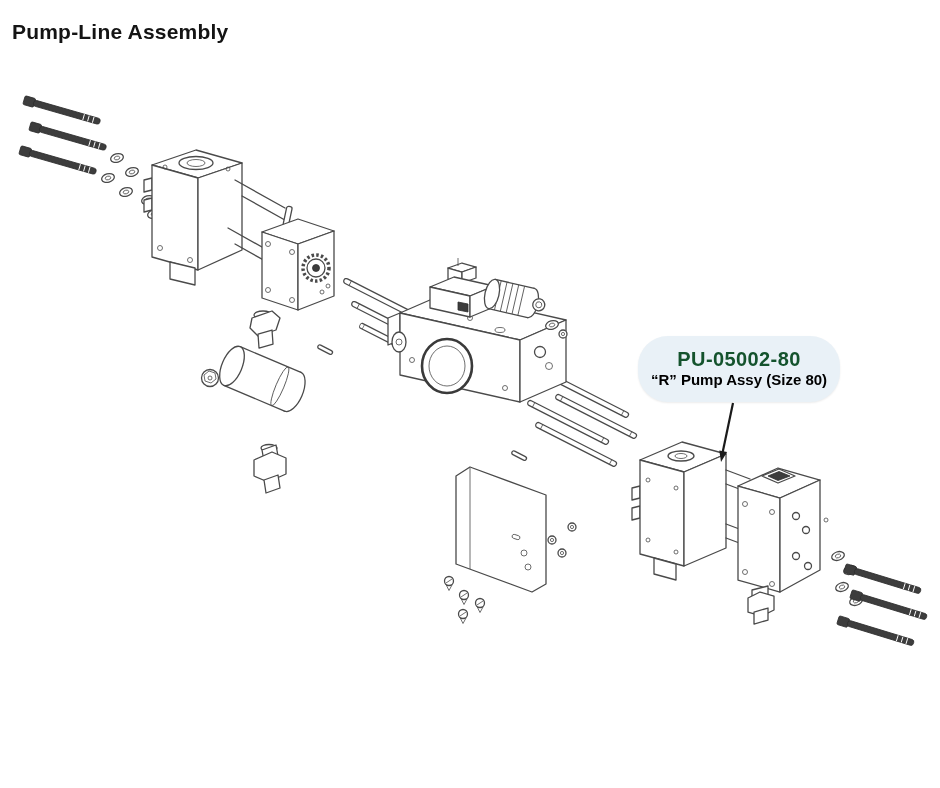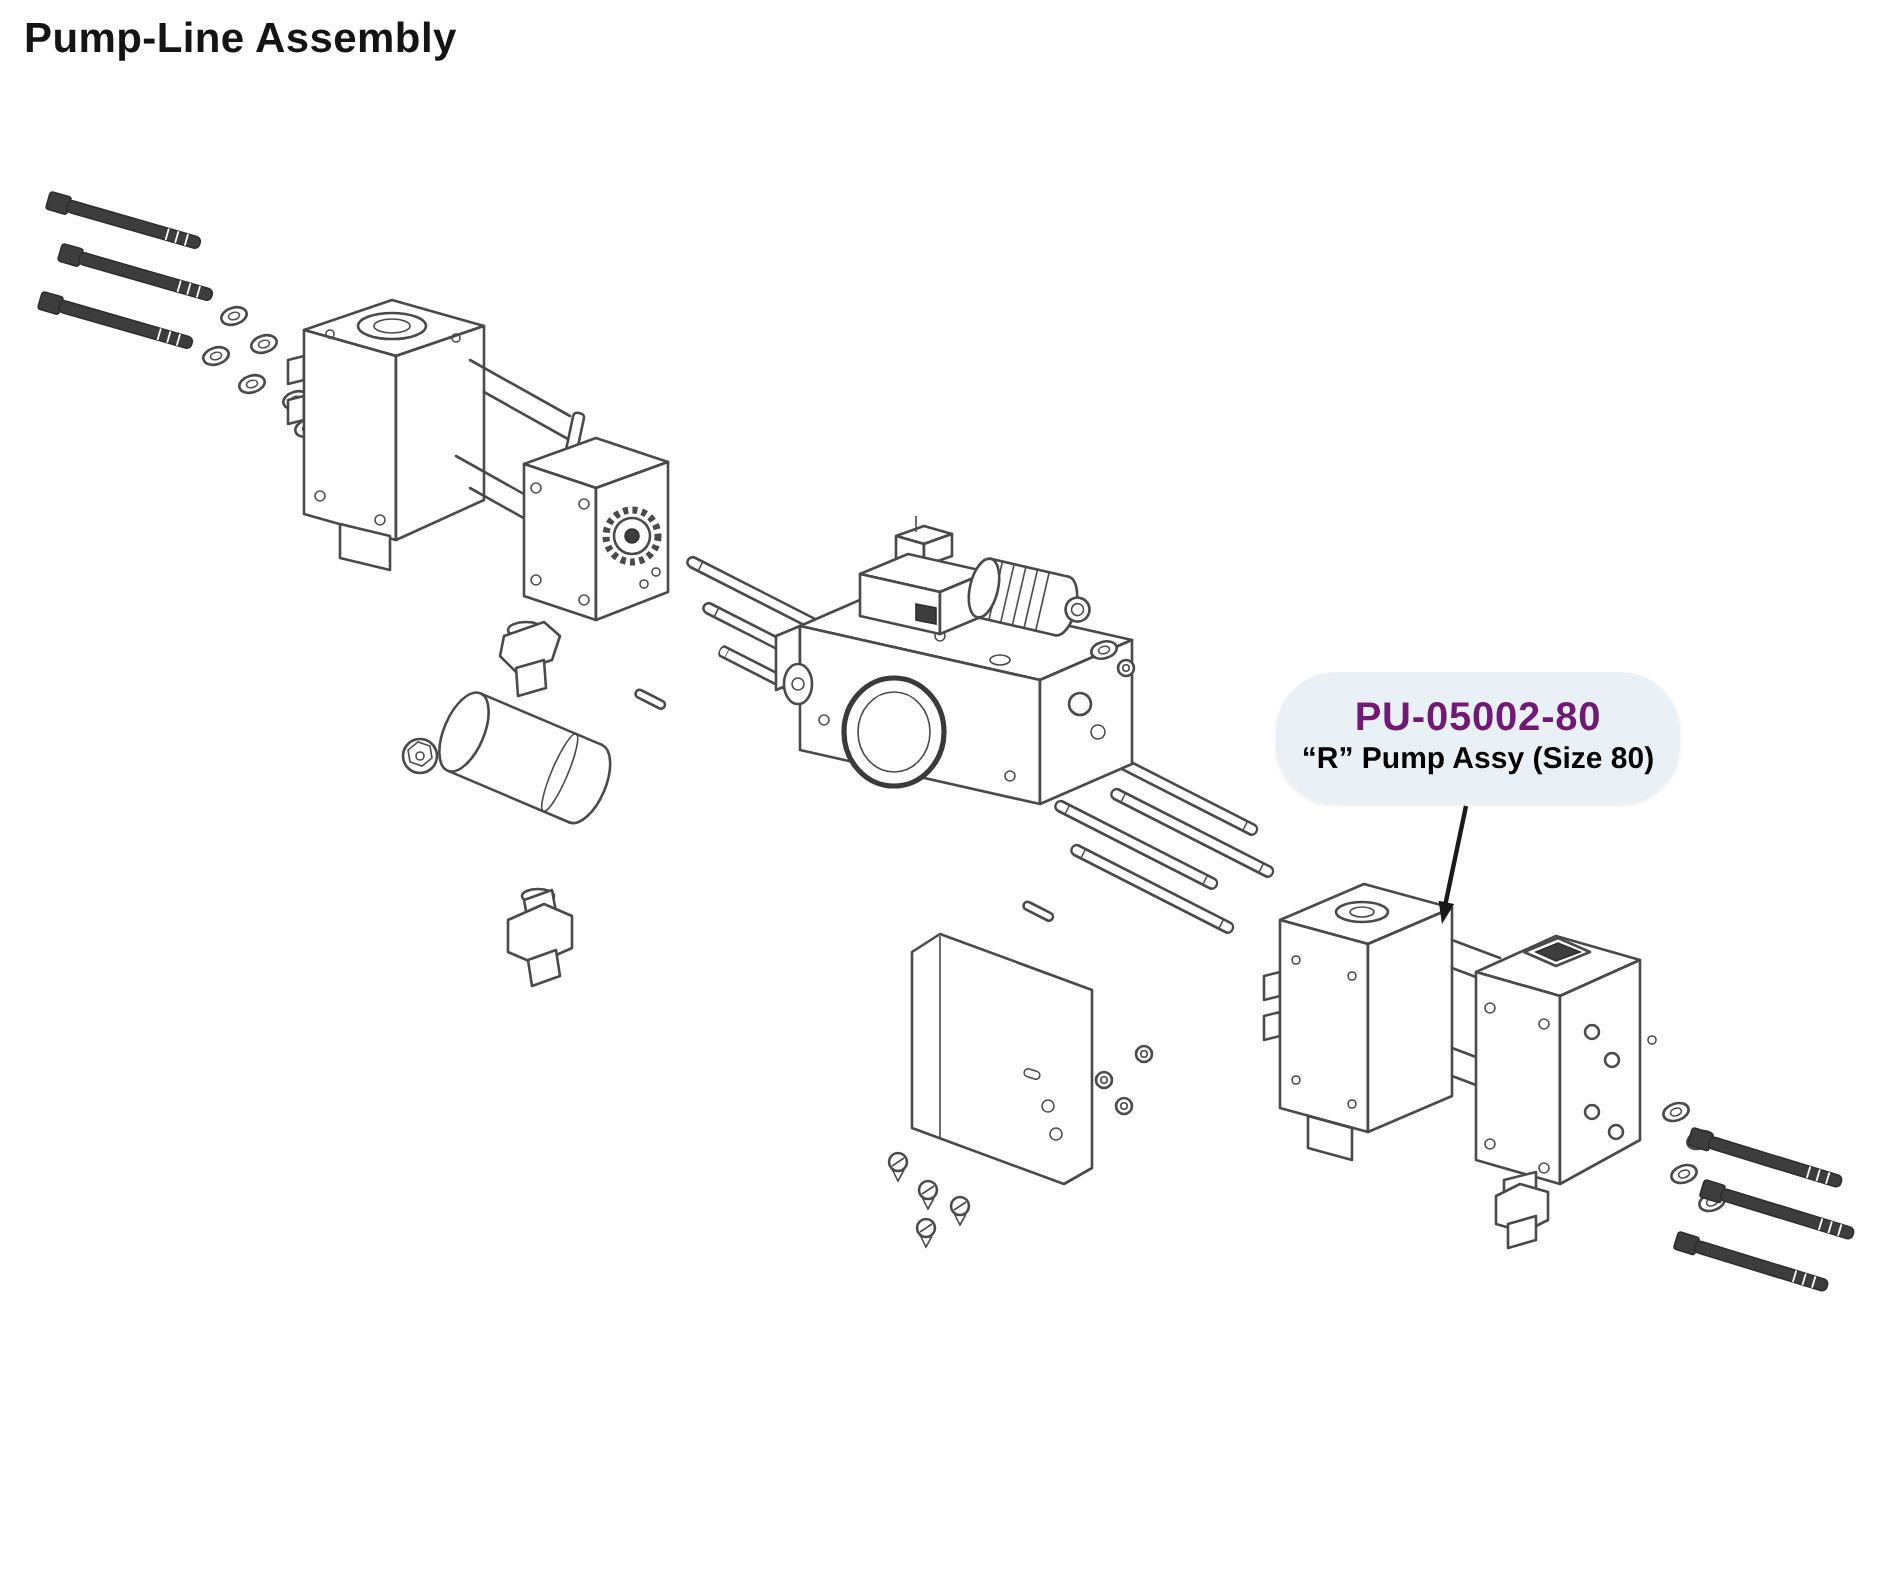--- a/index.html
+++ b/index.html
@@ -1,30 +1,30 @@
 <!DOCTYPE html>
 <html><head>
 <meta charset="utf-8">
 <style>
   html,body{margin:0;padding:0;background:#ffffff;}
   .page{position:relative;width:940px;height:788px;background:#fff;overflow:hidden;
         font-family:"Liberation Sans",sans-serif;}
-  .title{position:absolute;left:12px;top:8px;font-size:21px;font-weight:700;color:#141414;letter-spacing:.2px;}
+  .title{position:absolute;left:12px;top:20px;font-size:21px;font-weight:700;color:#141414;letter-spacing:.2px;}
   svg.diagram{position:absolute;left:0;top:0;}
   
   .f{fill:#ffffff;stroke:#4a4a4a;stroke-width:1.3;stroke-linejoin:round;}
   .s{fill:none;stroke:#4a4a4a;stroke-width:1.3;stroke-linecap:round;}
   .s8{fill:none;stroke:#4a4a4a;stroke-width:.8;}
   .d{fill:#3d3d3d;stroke:#2e2e2e;stroke-width:.8;}
   .bore{fill:#ffffff;stroke:#3a3a3a;stroke-width:2.6;}
   
   .callout{position:absolute;left:638px;top:336px;width:202px;height:66px;border-radius:30px;
            background:#e9f1f7;display:flex;flex-direction:column;align-items:center;
            justify-content:center;cursor:pointer;box-shadow:0 1px 2px rgba(0,0,0,.08);}
-  .callout .pn{font-size:20px;font-weight:800;color:#701a75;letter-spacing:.4px;line-height:1.15;}
+  .callout .pn{font-size:20px;font-weight:800;color:#14532d;letter-spacing:.4px;line-height:1.15;}
   .callout .desc{font-size:15px;font-weight:700;color:#000000;line-height:1.25;}
 </style>
 </head>
 <body>
 
 <div class="page">
 
   <div class="title">Pump-Line Assembly</div>
 
   <svg class="diagram" width="940" height="788" viewBox="0 0 940 788">

